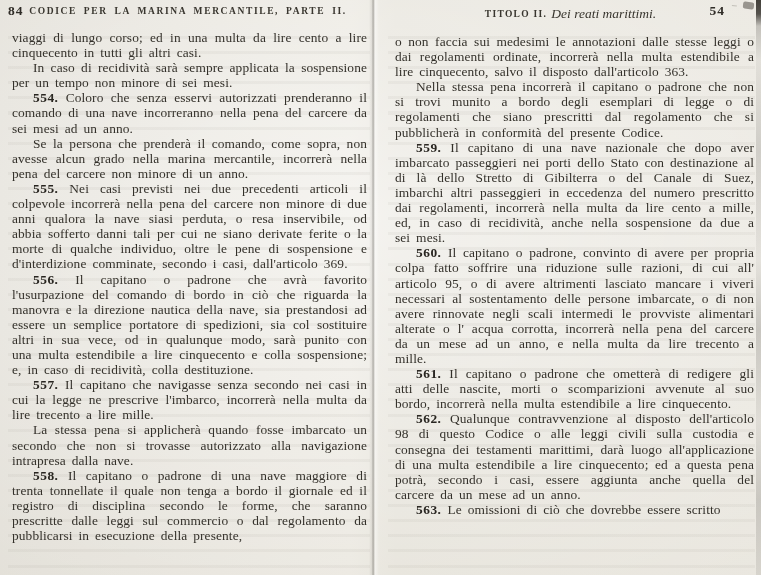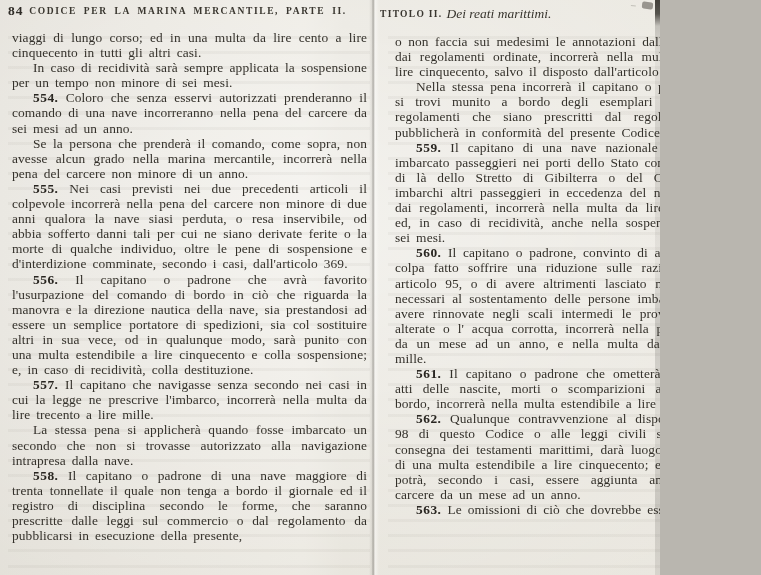--- a/index.html
+++ b/index.html
@@ -3,21 +3,21 @@
 <meta charset="utf-8">
 <title>Codice per la marina mercantile — scan</title>
 <style>
   html, body { margin: 0; padding: 0; }
   body {
     width: 761px; height: 575px; overflow: hidden;
     font-family: "Liberation Serif", "DejaVu Serif", serif;
     background: #b9b6af;
   }
   .scan {
-    position: relative; width: 660px; height: 575px; overflow: hidden;
+    position: relative; width: 761px; height: 575px; overflow: hidden;
     background:
       radial-gradient(130% 110% at 48% 38%, rgba(255,255,255,0.55), rgba(255,255,255,0) 75%),
       linear-gradient(90deg, #e2dfd7 0%, #eae7df 46%, #e5e2d9 52%, #e9e6de 100%);
   }
   .page { position: absolute; top: 0; height: 575px; }
   .page-left  { left: 0;    width: 376px; }
   .page-right { left: 380px; width: 381px; }
 
   
   .page::after {
@@ -34,21 +34,21 @@
     position: absolute; top: 3px;
     font-size: 13.5px; font-weight: bold; color: #2f2c27; letter-spacing: 1px;
   }
   .page-num.pn-left  { left: 8px; }
   .page-num.pn-right { right: 36px; }
   .running-title {
     display: block; text-align: center; padding-top: 6px;
     font-size: 9.5px; font-weight: bold; letter-spacing: 1.6px; word-spacing: 3px;
     color: #39362f;
   }
-  .running-center { text-align: left; padding-top: 4px; }
+  .running-center { text-align: center; padding-top: 4px; }
   .caps-title {
     font-size: 9.5px; font-weight: bold; letter-spacing: 1.3px; color: #39362f;
     vertical-align: 1px;
   }
   .italic-title { font-size: 13.5px; font-style: italic; color: #38352e; }
 
   .page-body { position: relative; }
   .page-left  .page-body { padding: 3px 9px 0 12px; }
   .page-right .page-body { padding: 3px 7px 0 15px; }
 

